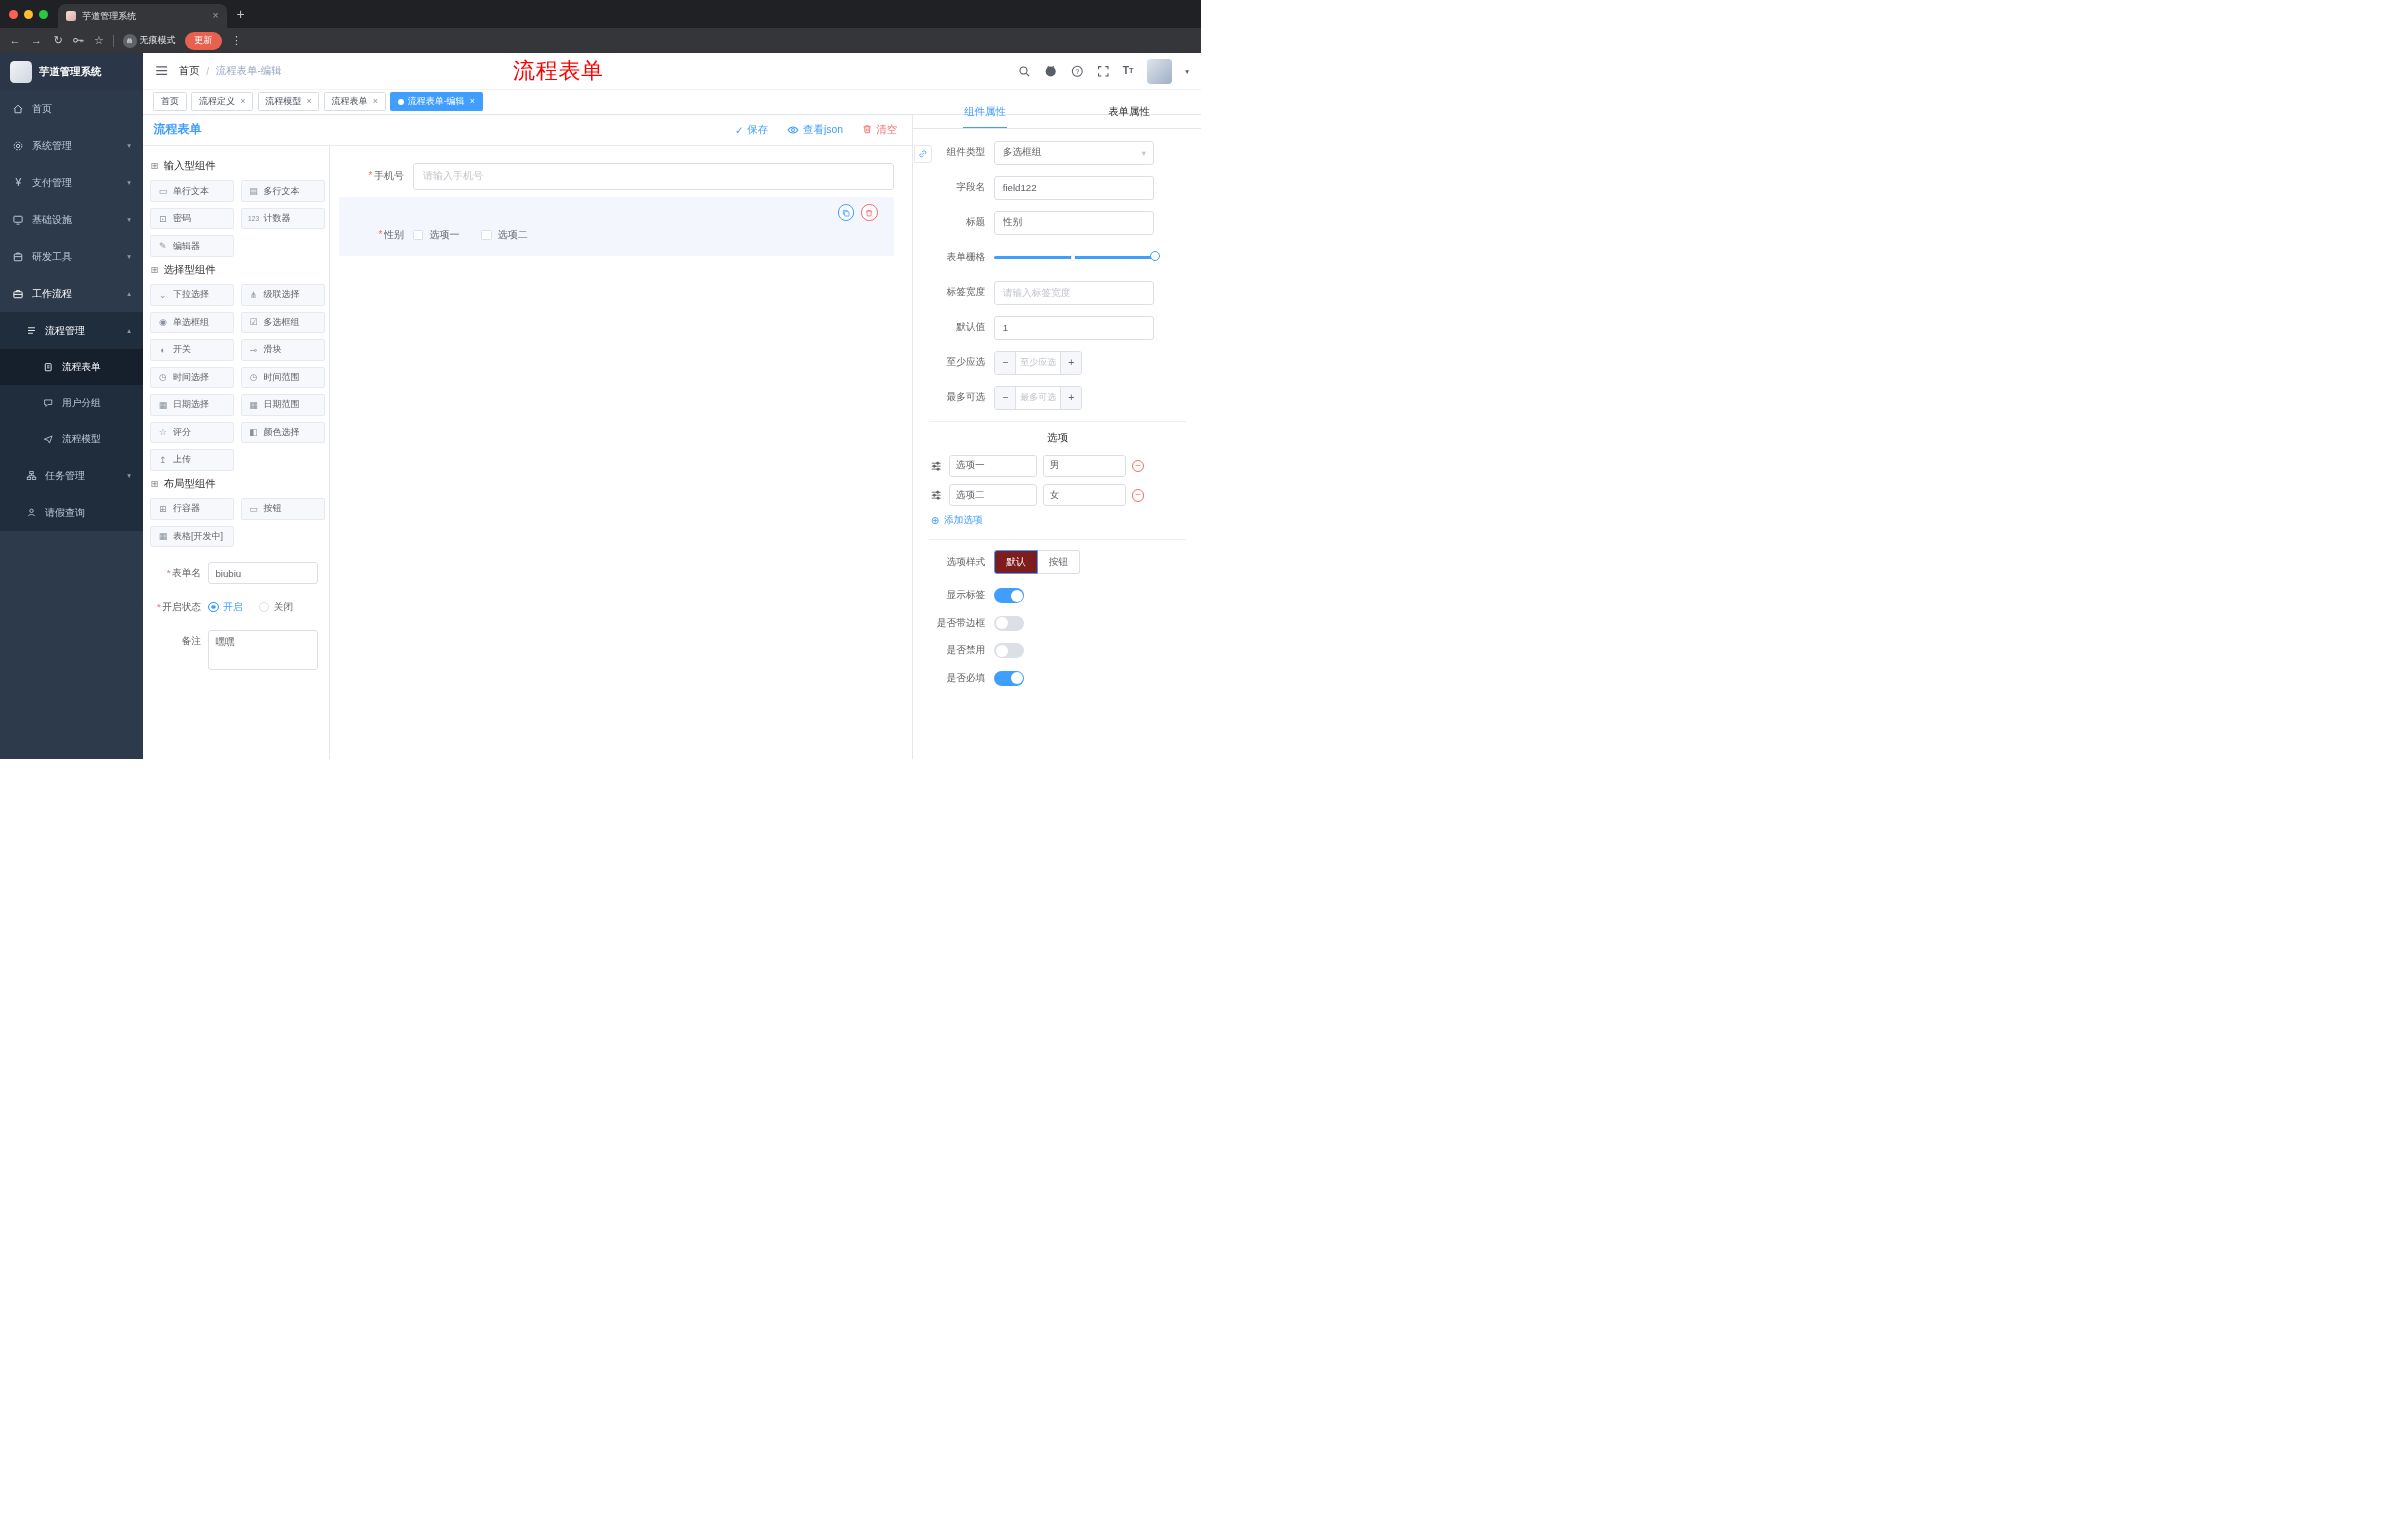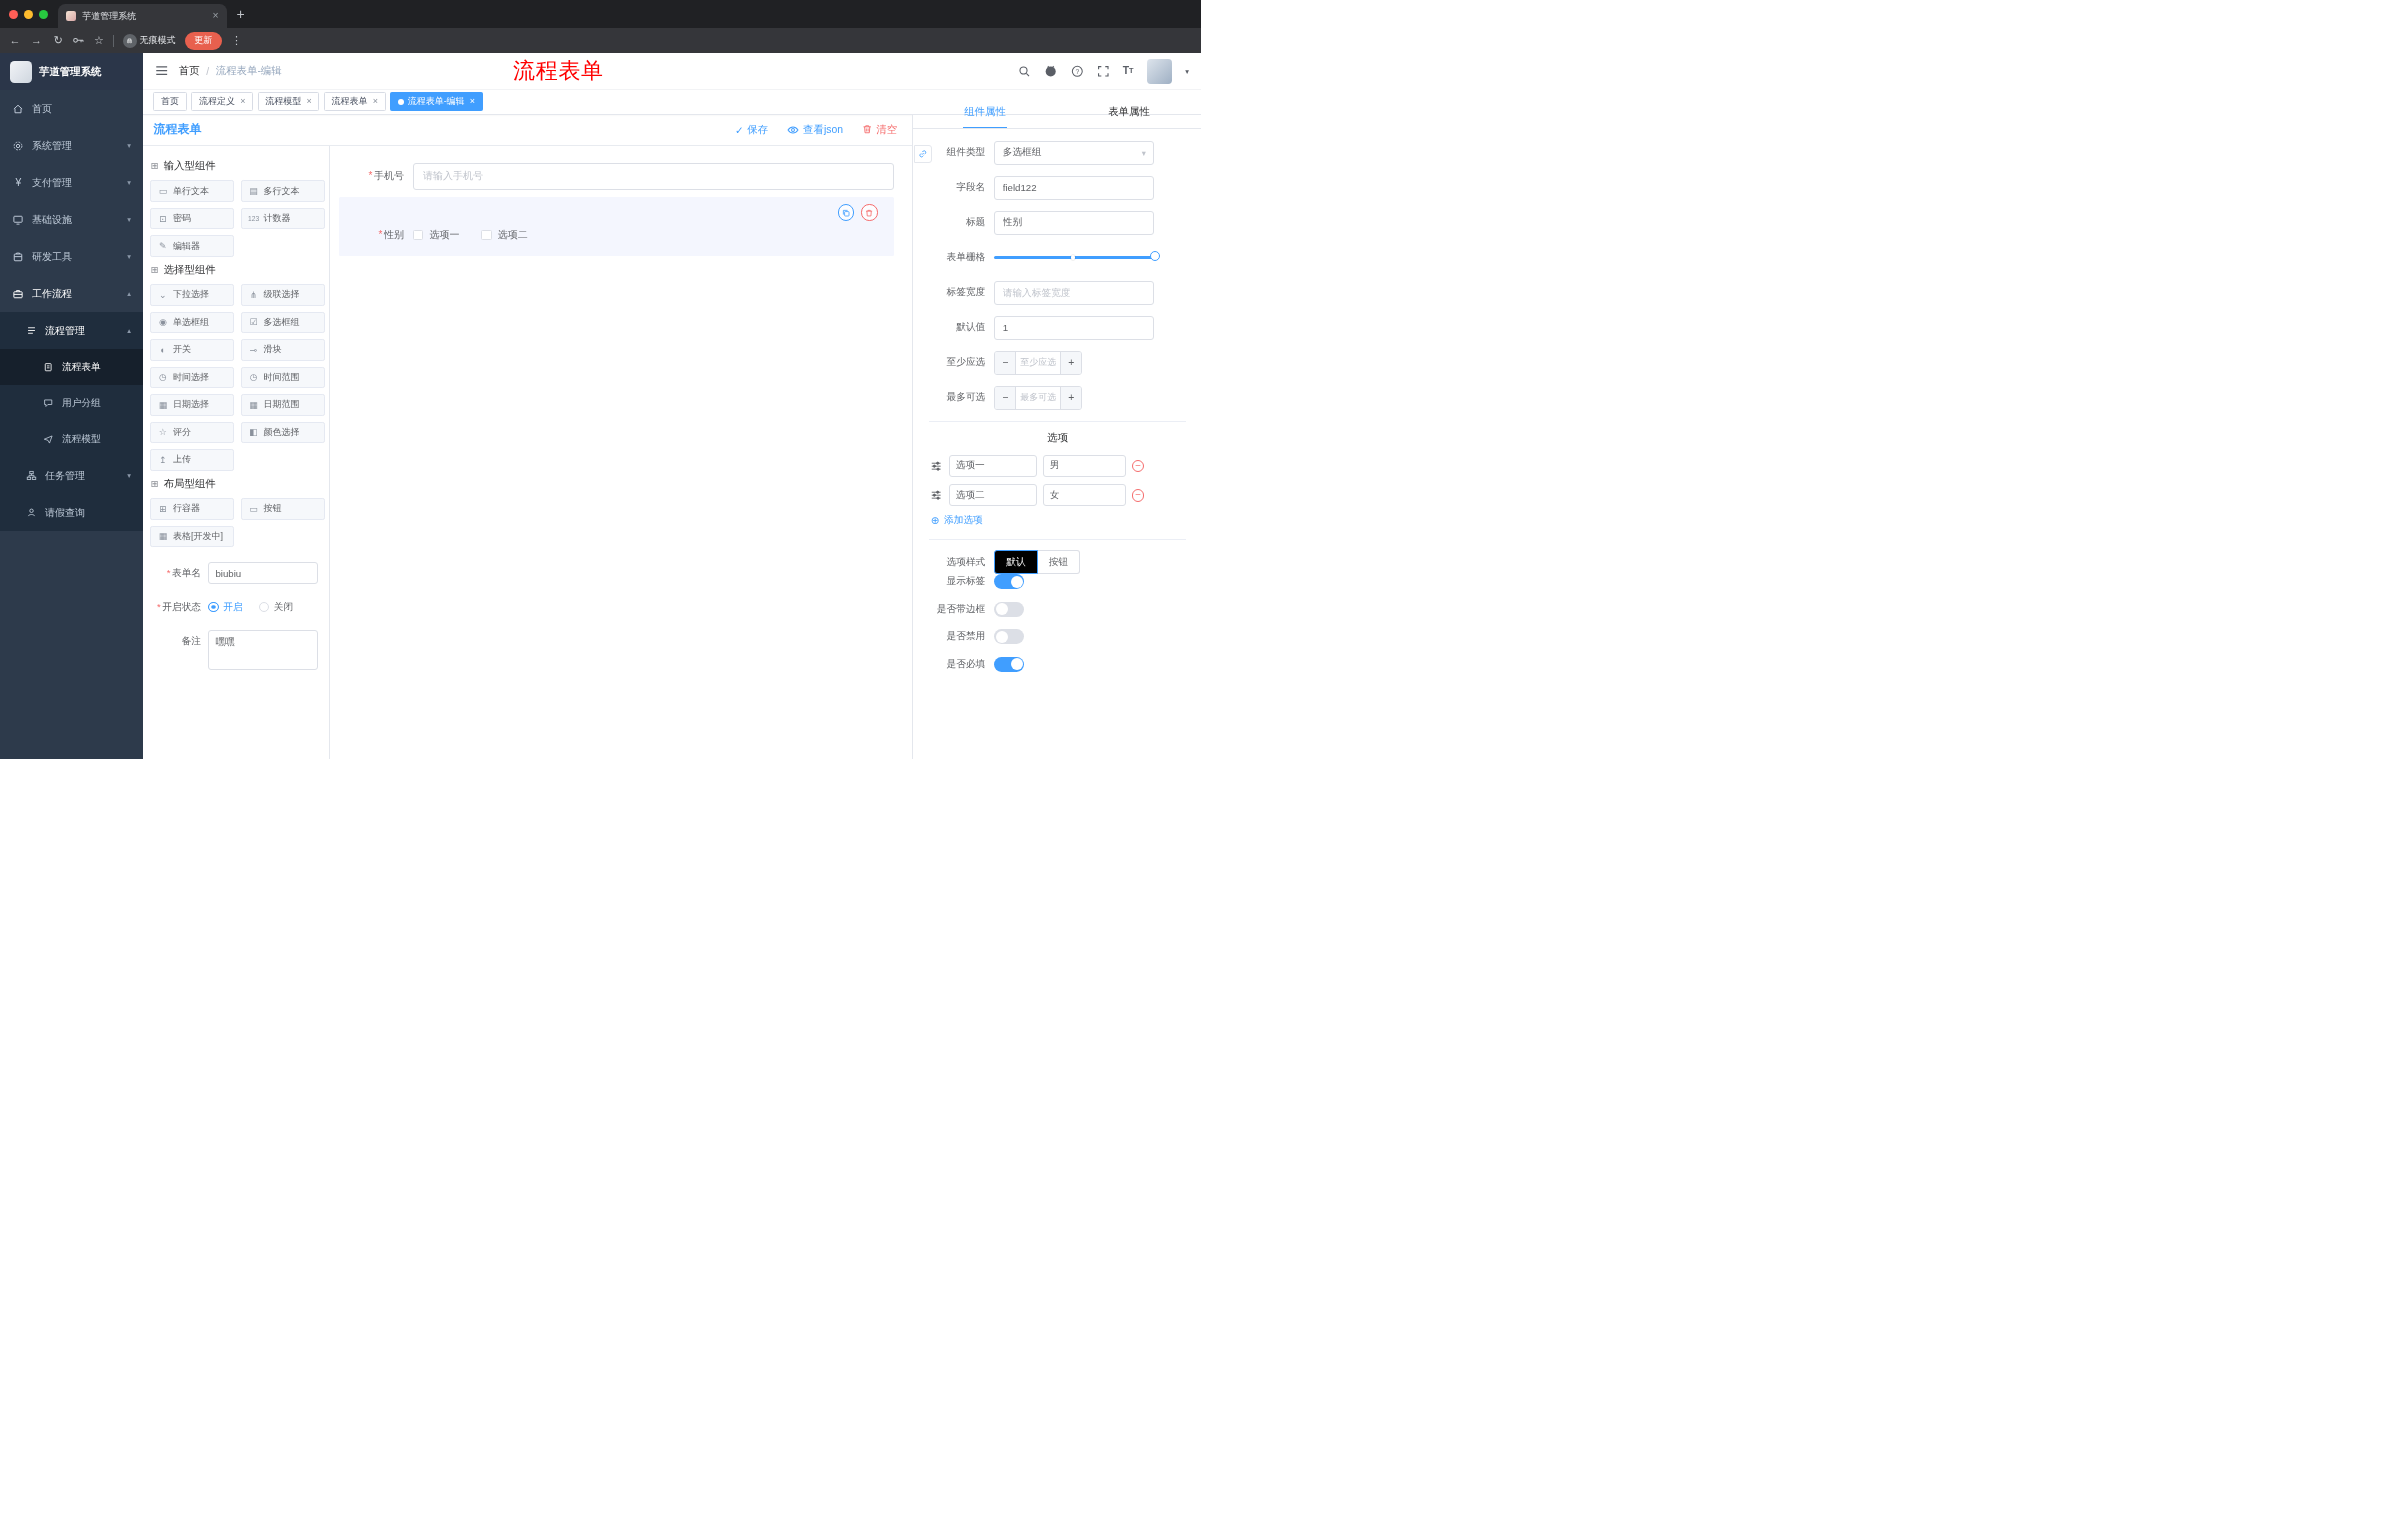--- a/index.html
+++ b/index.html
@@ -144,21 +144,21 @@
   .drag { color:#606266; width:13.4px; text-align:center; display:flex; justify-content:center; cursor:grab; }
   .oinput { height:22px; border:0.7px solid #dcdfe6; border-radius:3px; padding:0 6px; font-size:9.7px; color:#606266; outline:none; }
   .oinput.a { width:88px; } .oinput.b { width:83px; }
   .orem { width:12.6px; height:12.6px; border-radius:50%; border:0.7px solid #f56c6c; color:#f56c6c; display:flex; align-items:center; justify-content:center; font-size:9.7px; line-height:1; cursor:pointer; background:#fff; }
   .addopt { display:flex; align-items:center; gap:4.5px; color:#409eff; font-size:9.7px; margin:3px 0 12px 1.5px; cursor:pointer; }
   .addopt .plus { font-size:10.4px; }
   .btngroup { display:flex; }
   .bg-btn { height:24px; padding:0 11px; border:0.7px solid #dcdfe6; font-size:9.7px; color:#606266; display:flex; align-items:center; background:#fff; cursor:pointer; }
   .bg-btn.first { border-radius:3px 0 0 3px; }
   .bg-btn.last { border-radius:0 3px 3px 0; border-left:none; }
-  .bg-btn.sel { background:#000000; border-color:#409eff; color:#fff;text-align:center; }
+  .bg-btn.sel { background:#7f1d1d; border-color:#409eff; color:#fff;text-align:center; }
   .switch { width:30px; height:15px; border-radius:7.4px; background:#dcdfe6; position:relative; cursor:pointer; flex-shrink:0; }
   .switch::after { content:""; position:absolute; top:1.5px; left:1.5px; width:12px; height:12px; border-radius:50%; background:#fff; }
   .switch.on { background:#409eff; }
   .switch.on::after { left:16.3px; }
   .prow.tgl { margin-bottom:12.6px; }
   svg { display:block; }
 </style>
 </head>
 <body>
 
@@ -702,21 +702,21 @@
               <span class="orem">−</span>
             </div>
 
             <div class="addopt">
               <span class="plus">⊕</span>
               <span>添加选项</span>
             </div>
 
             <hr class="div">
 
-            <div class="prow" style="margin-top:10.4px;margin-bottom:0">
+            <div class="prow" style="margin-top:10.4px;margin-bottom:14px">
               <span class="plabel">选项样式</span>
               <div class="btngroup">
                 <span class="bg-btn first sel">
                     <span>默认</span>
                   </span>
                 <span class="bg-btn last">
                     <span>按钮</span>
                   </span>
               </div>
             </div>

